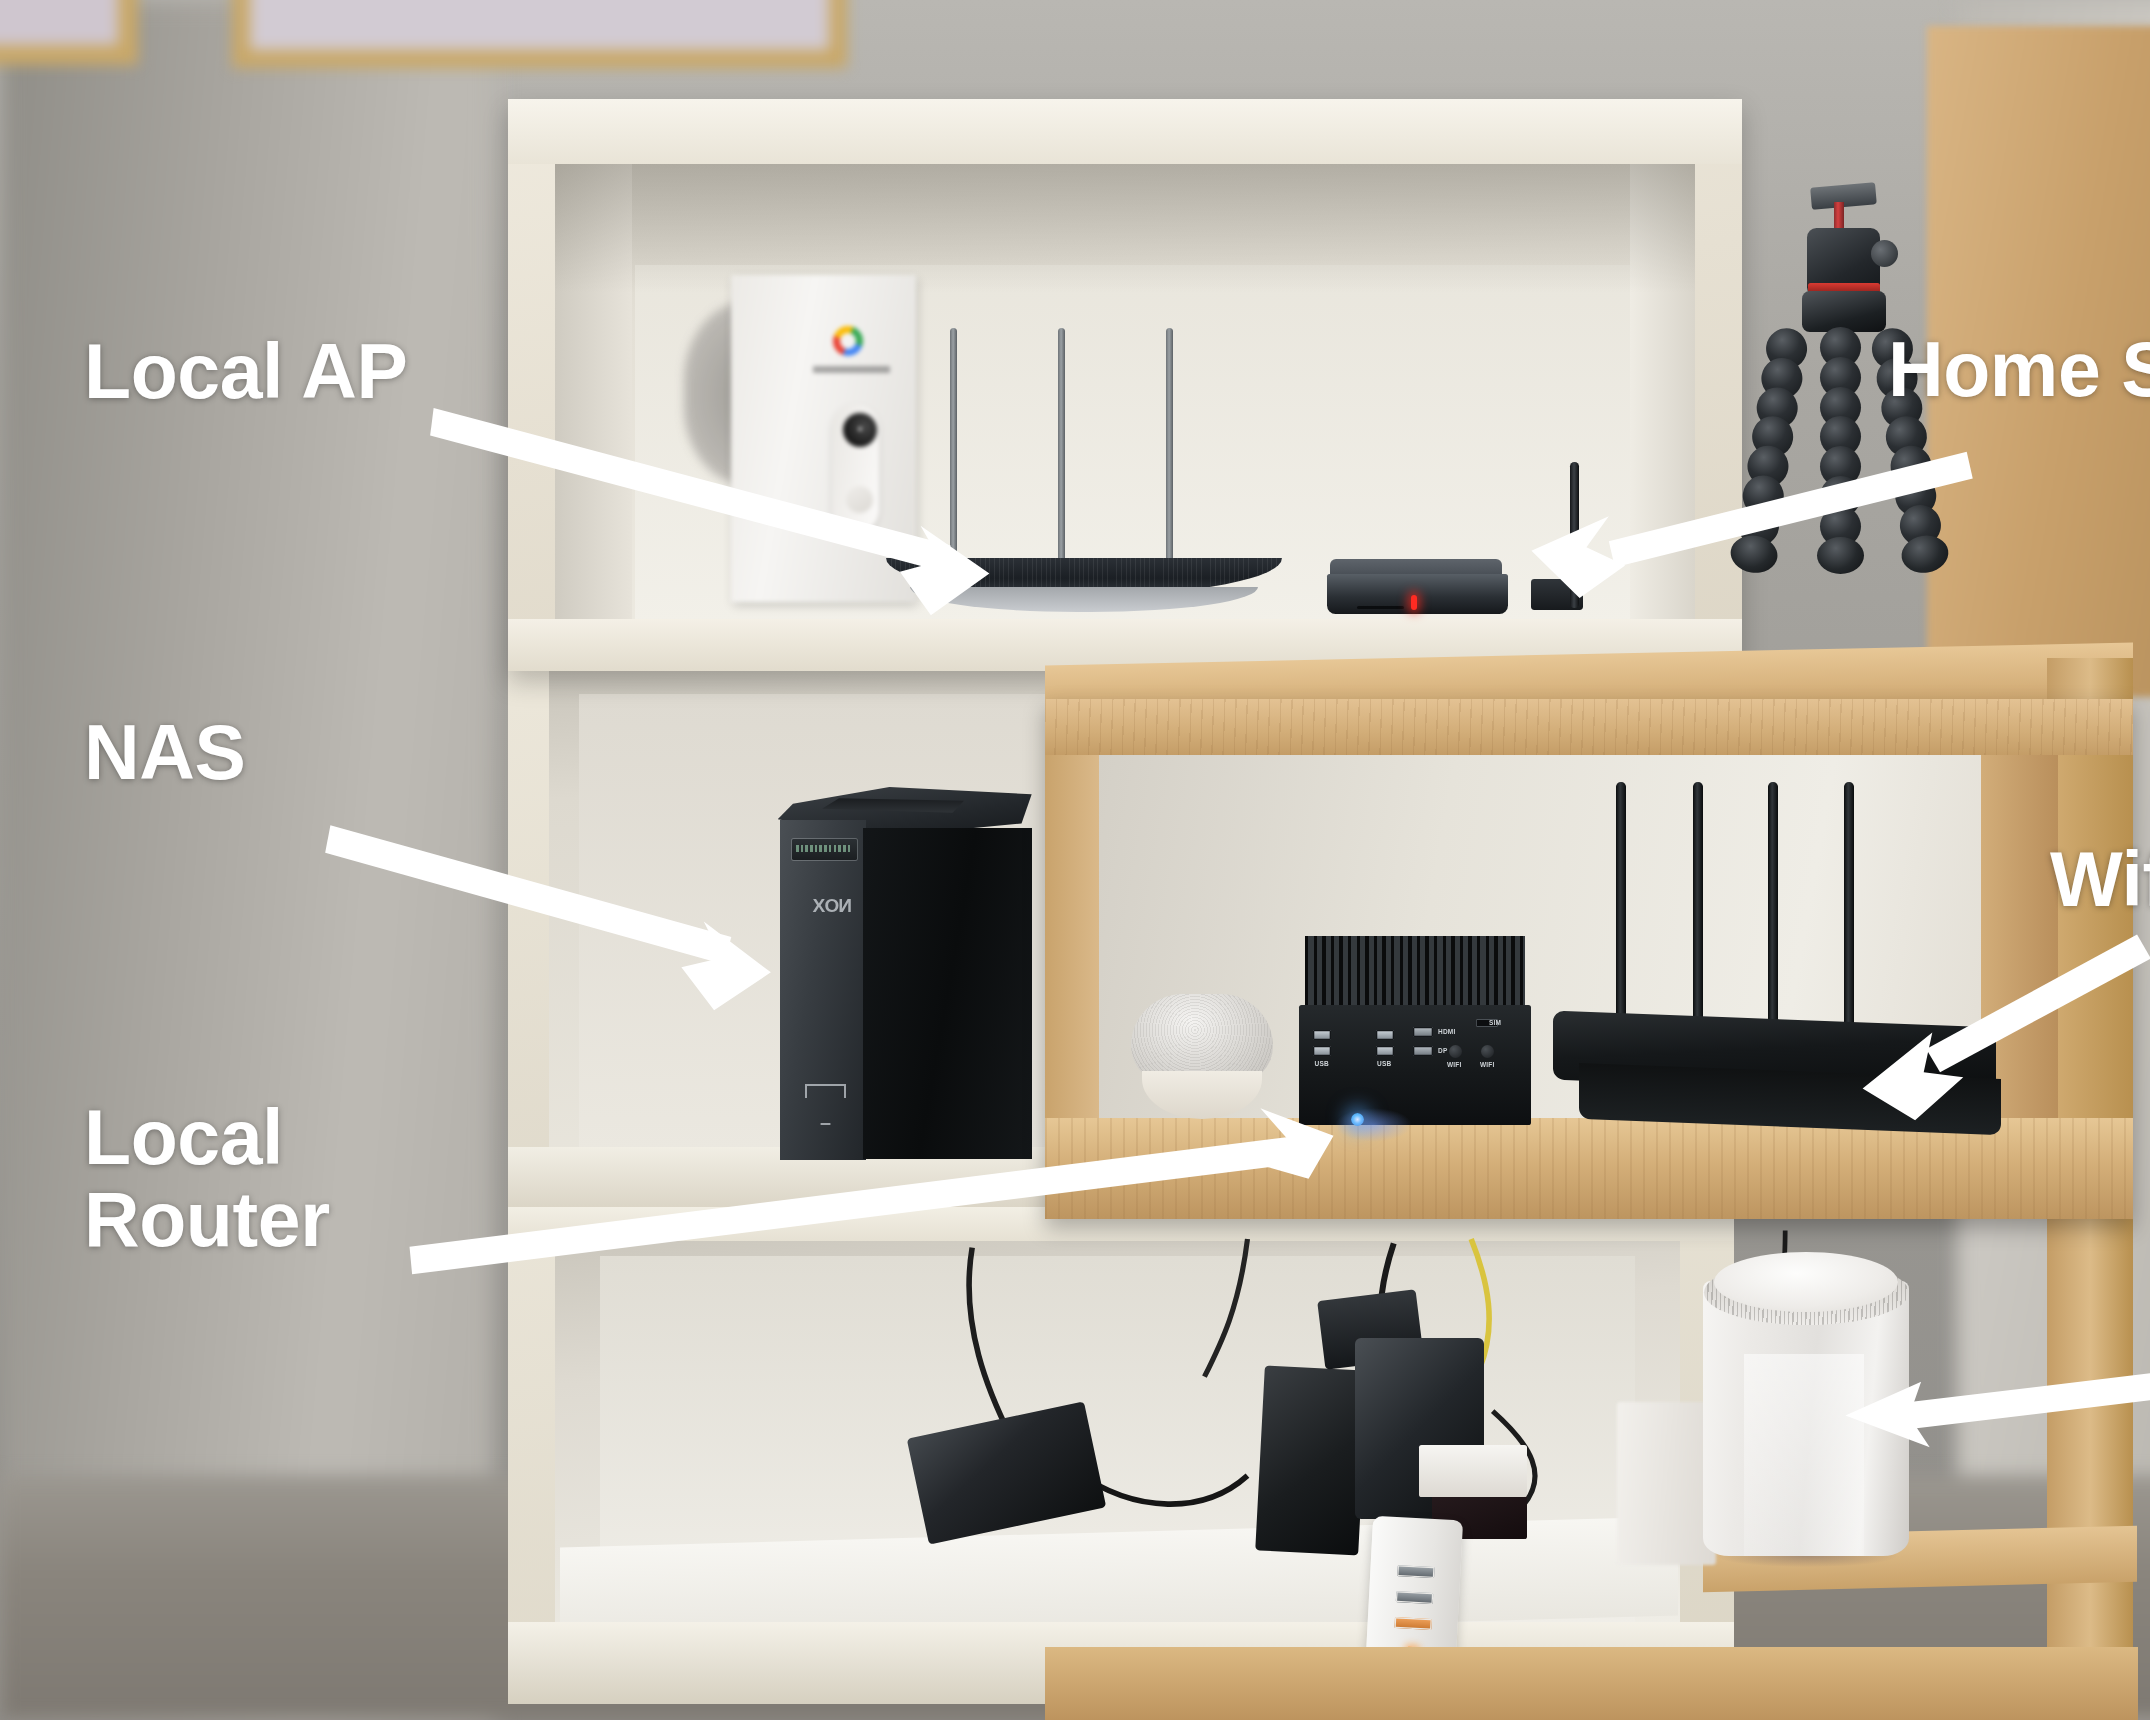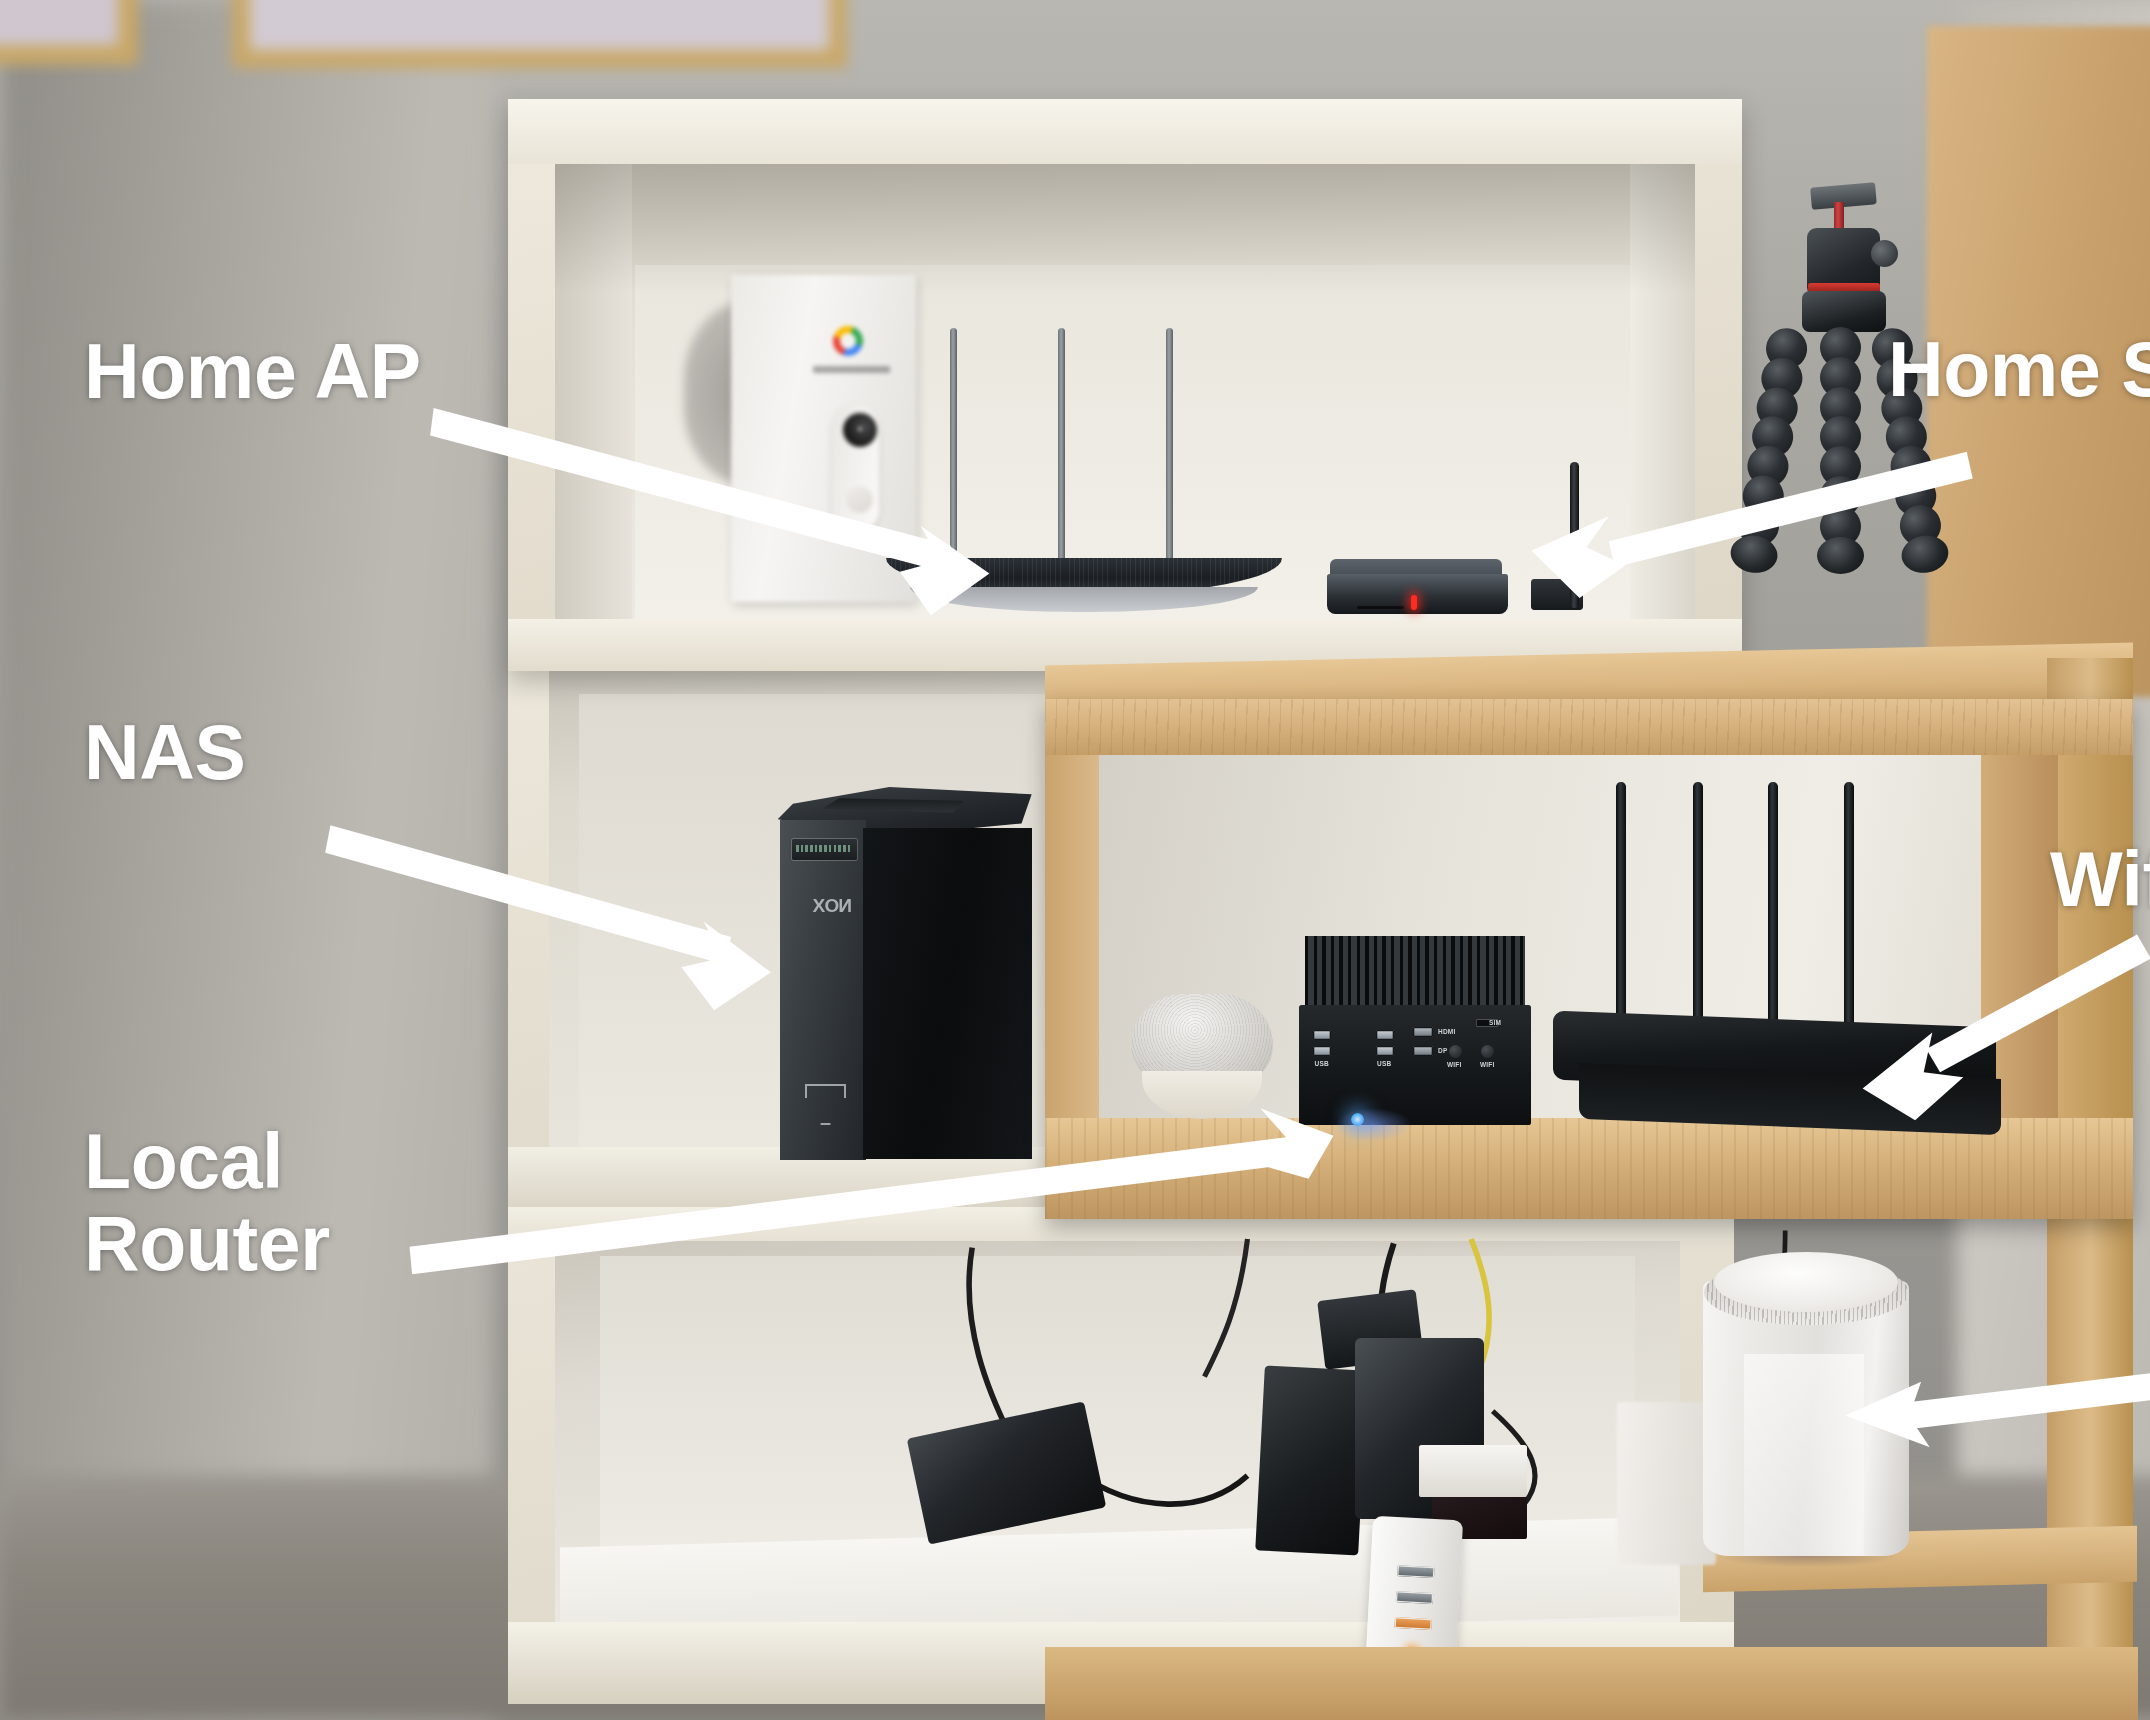--- a/index.html
+++ b/index.html
@@ -576,21 +576,21 @@
     font-size:77px;
     line-height:1.06;
     letter-spacing:-0.4px;
     white-space:pre-line;
     text-shadow:0 1.3px 6px rgba(0,0,0,.34);
   }
   #lbl-wifiap{left:84px;top:331px;}
   #lbl-homeserver{left:1888px;top:329px;}
   #lbl-nas{left:84px;top:712px;}
   #lbl-wifi6{left:2050px;top:839px;}
-  #lbl-local{left:84px;top:1121px;}
+  #lbl-local{left:84px;top:1097px;}
   #lbl-isp{left:1884px;top:1290px;width:619px;text-align:right;}
   #lbl-homeserver{width:671px;}
 </style>
 </head>
 <body>
 
 <div id="stage">
 
   <div class="layer" id="room"></div>
   <div class="layer" id="wall-left"></div>
@@ -850,21 +850,21 @@
       <path fill="#fff" d="M952 2898 L3000 2642 L3006 2706 L958 2962 Z"></path>
       <path fill="#fff" d="M3100 2640 L2930 2576 L2992 2646 L2918 2704 L3042 2740 Z"></path>
     </g>
 
     <g>
       <path fill="#fff" d="M5184 3170 L4430 3260 L4436 3322 L5190 3232 Z"></path>
       <path fill="#fff" d="M4290 3290 L4466 3212 L4438 3292 L4486 3364 Z"></path>
     </g>
   </svg>
 
-  <div class="anno" id="lbl-wifiap">Home AP</div>
+  <div class="anno" id="lbl-wifiap">Local AP</div>
 
   <div class="anno" id="lbl-homeserver">Home Server</div>
 
   <div class="anno" id="lbl-nas">NAS</div>
 
   <div class="anno" id="lbl-wifi6">Wifi 6 AP</div>
 
   <div class="anno" id="lbl-local">Local
 Router</div>
 

